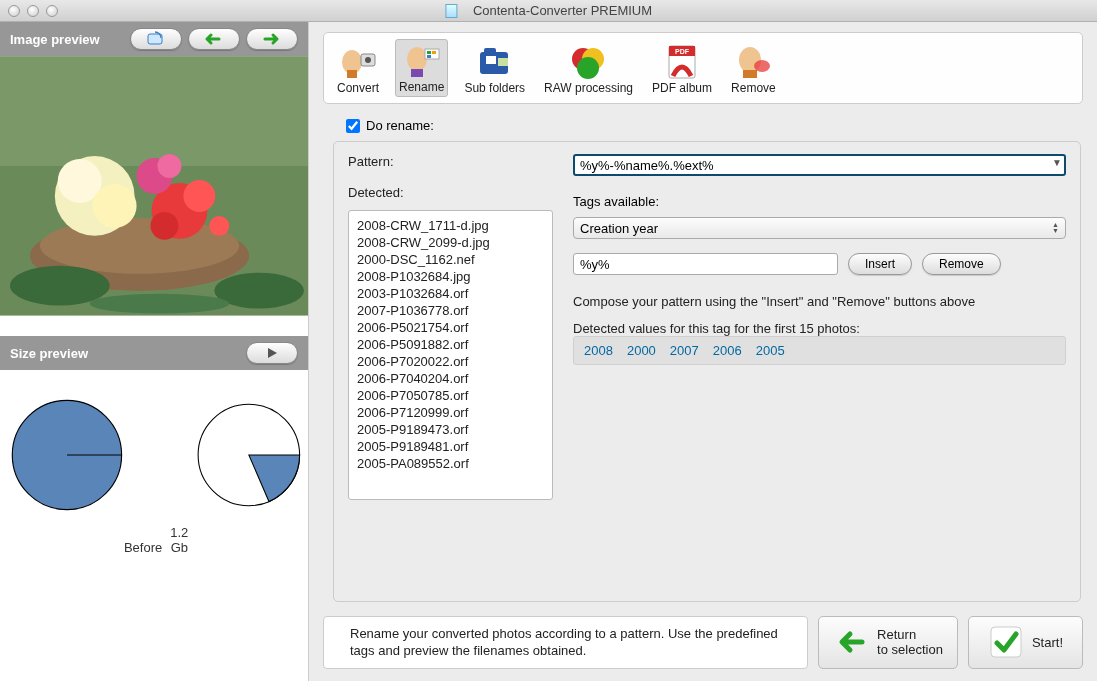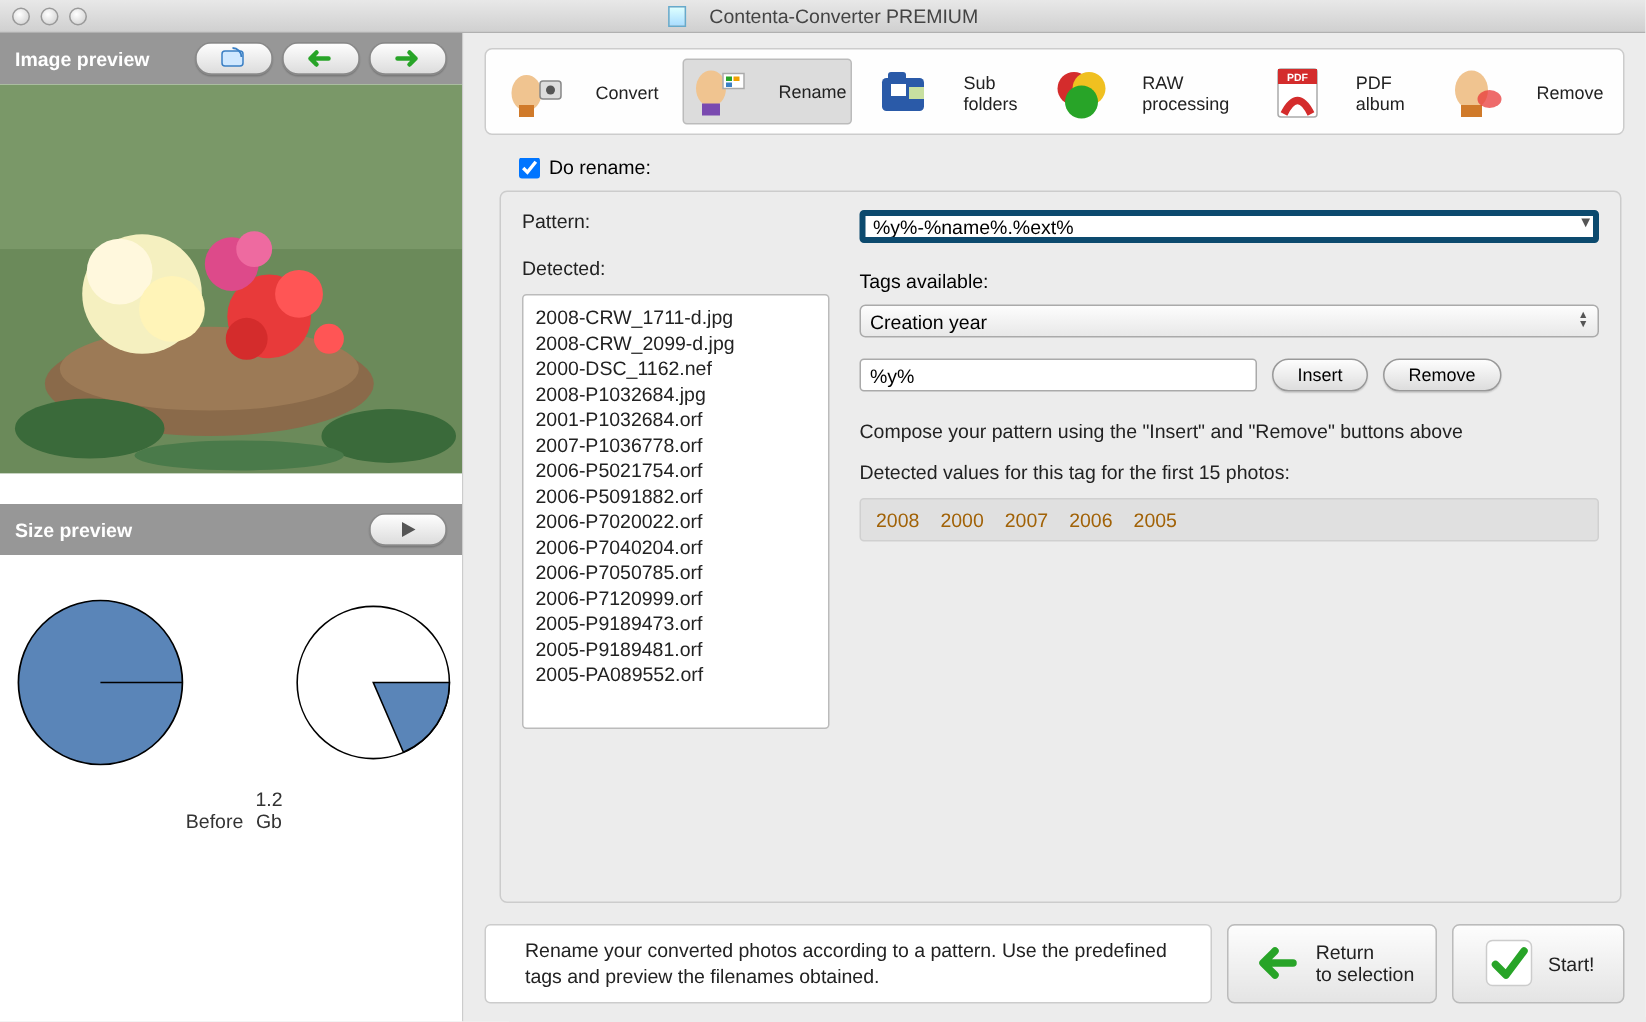--- a/index.html
+++ b/index.html
@@ -24,49 +24,49 @@
 
 .size-preview-area { padding: 20px 10px; display: flex; justify-content: space-around; text-align: center; }
 .pie-block { display: flex; flex-direction: row; align-items: flex-end; }
 .pie { width: 130px; height: 130px; margin-bottom: 35px; }
 .pie-label1 { font-size: 13px; color: #333; }
 .pie-label2 { font-size: 13px; color: #333; }
 
 
 .right-col { flex: 1; background: #ececec; padding: 10px 14px 12px 14px; display: flex; flex-direction: column; }
 .toolbar { background: #fefefe; border: 1px solid #ccc; border-radius: 5px; padding: 6px 10px; display: flex; gap: 13px; align-items: flex-end; }
-.tool-btn { display: flex; flex-direction: row; align-items: center; gap: 20px; padding: 2px 3px; border-radius: 3px; cursor: default; }
+.tool-btn { display: flex; flex-direction: column; align-items: center; gap: 0; padding: 2px 3px; border-radius: 3px; cursor: default; }
 .tool-btn.selected { background: #dcdcdc; border: 1px solid #bbb; }
 .tool-icon { width: 40px; height: 38px; display: flex; align-items: center; justify-content: center; }
 .tool-label { font-size: 12px; color: #222; }
 
 .do-rename-row { margin: 14px 0 8px 23px; display: flex; align-items: center; gap: 6px; font-size: 13px; }
 .do-rename-row input[type=checkbox] { width: 14px; height: 14px; }
 
 .rename-box { background: #ececec; border: 1px solid #ccc; border-radius: 5px; padding: 12px 14px; display: flex; gap: 20px; margin-left: 10px; margin-right: 2px; flex: 1; align-items: flex-start; }
 .left-inner { width: 205px; }
 .left-inner .lbl { font-size: 13px; color: #222; margin-bottom: 10px; display: block; }
 .preview-list { background: #fff; border: 1px solid #bbb; border-radius: 3px; padding: 6px 8px; height: 290px; font-size: 13px; line-height: 17px; color: #222; overflow: hidden; }
 .preview-item { white-space: nowrap; }
 
 .right-inner { flex: 1; position: relative; }
-.pattern-input { width: 100%; height: 22px; border: 4px solid #0c4a6e; border-radius: 3px; padding: 1px 20px 1px 5px; font-size: 13px; background: #fff; }
+.pattern-input { width: 100%; height: 22px; border: 2px solid #0c4a6e; border-radius: 3px; padding: 1px 20px 1px 5px; font-size: 13px; background: #fff; }
 .combo-arrow { position: absolute; right: 4px; top: 3px; font-size: 10px; color: #555; }
 
 .tags-label { font-size: 13px; margin: 18px 0 8px 0; display: block; }
 .tag-select { width: 100%; height: 22px; border: 1px solid #aaa; border-radius: 4px; background: linear-gradient(#fdfdfd,#e8e8e8); font-size: 13px; padding: 1px 6px; display: flex; align-items: center; justify-content: space-between; }
 .stepper { display: flex; flex-direction: column; font-size: 7px; color: #555; line-height: 6px; }
 
 .tag-row { display: flex; gap: 10px; margin-top: 14px; align-items: center; }
 .tag-input { flex: 0 0 265px; height: 22px; border: 1px solid #aaa; border-radius: 3px; padding: 1px 6px; font-size: 13px; background: #fff; }
 .action-btn { height: 22px; padding: 0 16px; border-radius: 11px; border: 1px solid #999; background: linear-gradient(#fdfdfd,#ddd); font-size: 12px; box-shadow: 0 1px 1px rgba(0,0,0,.15); }
 
 .compose-text { font-size: 13px; color: #222; margin-top: 18px; line-height: 1.4; }
 .detected-text { font-size: 13px; color: #222; margin-top: 10px; }
-.detected-values { background: #e0e0e0; border: 1px solid #d0d0d0; border-radius: 3px; padding: 6px 10px; margin-top: 10px; font-size: 13px; color: #a16207; }
+.detected-values { background: #e0e0e0; border: 1px solid #d0d0d0; border-radius: 3px; padding: 6px 10px; font-size: 13px; color: #0369a1; }
 .detected-values span { margin-right: 14px; }
 
 .bottom-bar { display: flex; gap: 10px; margin-top: 14px; align-items: stretch; }
 .hint-box { flex: 1; background: #fff; border: 1px solid #ccc; border-radius: 4px; padding: 8px 26px; font-size: 13px; color: #222; line-height: 1.35; }
 .big-btn { width: 140px; background: linear-gradient(#fdfdfd,#e4e4e4); border: 1px solid #bbb; border-radius: 5px; display: flex; align-items: center; justify-content: center; gap: 8px; font-size: 13px; color: #222; padding: 4px; }
 .big-btn .bicon { width: 36px; height: 36px; display: flex; align-items: center; justify-content: center; }
 .big-btn .btxt { text-align: left; line-height: 1.2; }
 .start-btn { width: 115px; }
 
 </style>
@@ -238,21 +238,21 @@
 
     <div class="rename-box">
       <div class="left-inner">
         <span class="lbl">Pattern:</span>
         <span class="lbl" style="margin-top:16px;">Detected:</span>
         <div class="preview-list" id="preview-list">
             <div class="preview-item">2008-CRW_1711-d.jpg</div>
             <div class="preview-item">2008-CRW_2099-d.jpg</div>
             <div class="preview-item">2000-DSC_1162.nef</div>
             <div class="preview-item">2008-P1032684.jpg</div>
-            <div class="preview-item">2001-P1032684.orf</div>
+            <div class="preview-item">2003-P1032684.orf</div>
             <div class="preview-item">2007-P1036778.orf</div>
             <div class="preview-item">2006-P5021754.orf</div>
             <div class="preview-item">2006-P5091882.orf</div>
             <div class="preview-item">2006-P7020022.orf</div>
             <div class="preview-item">2006-P7040204.orf</div>
             <div class="preview-item">2006-P7050785.orf</div>
             <div class="preview-item">2006-P7120999.orf</div>
             <div class="preview-item">2005-P9189473.orf</div>
             <div class="preview-item">2005-P9189481.orf</div>
             <div class="preview-item">2005-PA089552.orf</div>

